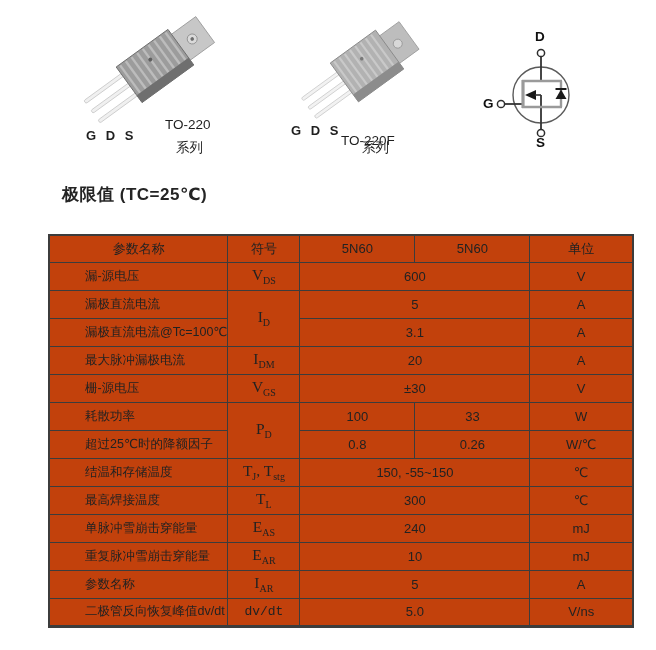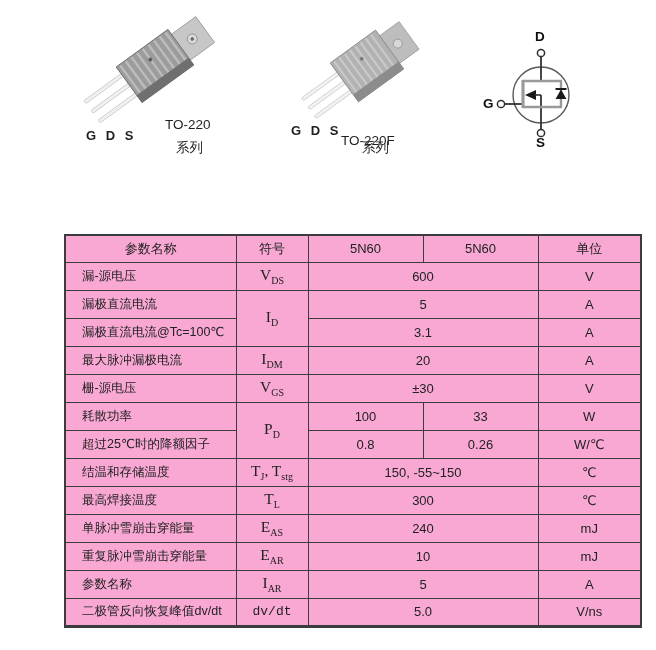--- a/index.html
+++ b/index.html
@@ -6,29 +6,29 @@
   html,body { background:#ffffff; }
   body { font-family:"Liberation Sans","DejaVu Sans",sans-serif; color:#2b2b2b; }
   .page { position:relative; width:656px; height:650px; background:#fff; overflow:hidden; }
   .page svg { position:absolute; }
   .lbl { position:absolute; white-space:nowrap; }
   .pins { font-weight:bold; font-size:13px; word-spacing:6px; color:#1f1f1f; }
   .pkgname { font-size:13.5px; color:#1f1f1f; }
   .term { font-weight:bold; font-size:13.5px; color:#101010; }
   .title { position:absolute; left:62px; top:183px; font-size:17px; font-weight:bold;
            color:#242424; letter-spacing:0.5px; }
-  table.ratings { position:absolute; left:64px; top:234px; border-collapse:collapse;
-                  table-layout:fixed; background:#f9a8d4; border:2px solid #3c3c3c;
+  table.ratings { position:absolute; left:48px; top:234px; border-collapse:collapse;
+                  table-layout:fixed; background:#c2410c; border:2px solid #3c3c3c;
                   border-bottom-width:3px; }
   .ratings th, .ratings td { border:1.5px solid #3c3c3c; font-weight:normal;
                   text-align:center; vertical-align:middle; font-size:13px;
                   color:#222; padding:0; overflow:hidden; white-space:nowrap; }
   .ratings thead th { height:27px; }
   .ratings td { height:28px; }
-  .ratings td.param { text-align:left; padding-left:16px; font-size:12.5px; }
+  .ratings td.param { text-align:left; padding-left:35px; font-size:12.5px; }
   .ratings td.sym { font-family:"Liberation Serif","DejaVu Serif",serif; font-size:15.5px; }
   .ratings td.sym sub { font-size:10px; }
   .ratings td.sym.sans { font-family:Liberation Mono, monospace; font-size:13px; }
 </style>
 </head>
 <body>
 
 <div class="page">
 
   <svg style="left:55px;top:12px" width="170" height="122" viewBox="0 0 170 122">
@@ -99,20 +99,21 @@
     <polygon points="525,95 536,90 536,100" fill="#1a1a1a"></polygon>
     <line x1="535" y1="95" x2="541" y2="95" stroke="#333" stroke-width="1.6"></line>
     <circle cx="541" cy="53" r="3.6" fill="#fff" stroke="#2e2e2e" stroke-width="1.5"></circle>
     <circle cx="501" cy="104" r="3.6" fill="#fff" stroke="#2e2e2e" stroke-width="1.5"></circle>
     <circle cx="541" cy="133" r="3.6" fill="#fff" stroke="#2e2e2e" stroke-width="1.5"></circle>
   </svg>
   <span class="lbl term" style="left:535px;top:29px">D</span>
   <span class="lbl term" style="left:483px;top:96px">G</span>
   <span class="lbl term" style="left:536px;top:135px">S</span>
 
+  <div class="title">极限值 (TC=25℃)</div>
 
   <table class="ratings">
     <colgroup>
       <col style="width:171px">
         <col style="width:72px">
         <col style="width:115px">
       <col style="width:115px">
         <col style="width:103px">
     </colgroup>
     <thead>

